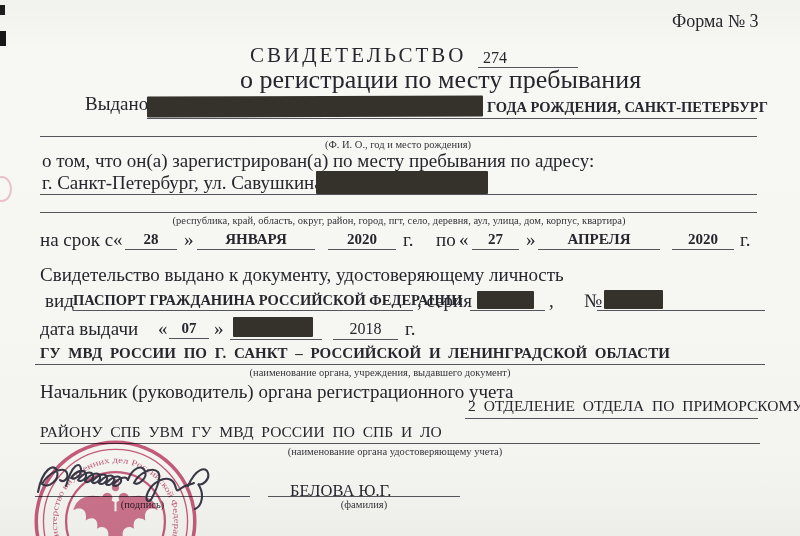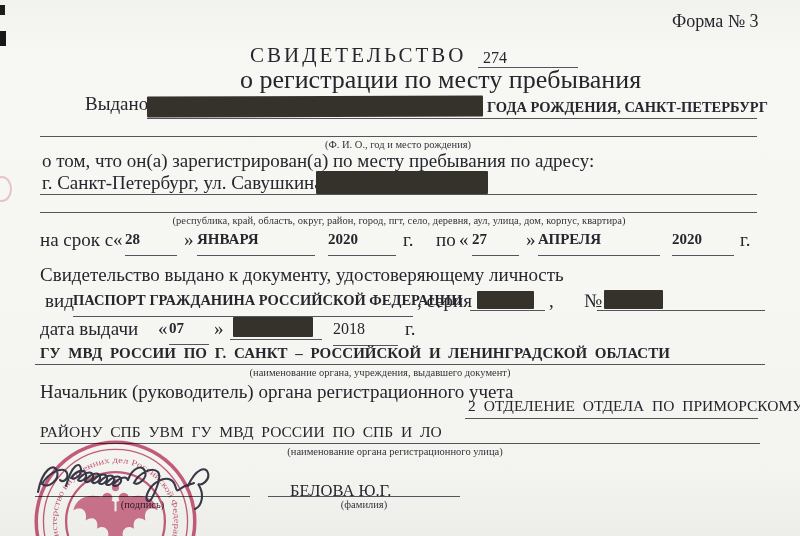--- a/index.html
+++ b/index.html
@@ -7,22 +7,22 @@
     width:800px;height:536px;position:relative;overflow:hidden;
     background:linear-gradient(180deg,#f1f1ee 0%,#f7f7f4 10%,#f6f6f2 55%,#f3f3ef 88%,#ededea 100%);
     font-family:"Liberation Serif", serif;color:#26262e;
   }
   .abs{position:absolute}
   .t{position:absolute;font-size:19px;white-space:nowrap}
   .bcaps{position:absolute;font-weight:bold;white-space:nowrap}
   .cap{position:absolute;font-size:10.5px;color:#34343b;text-align:center;white-space:nowrap}
   .rule{position:absolute;height:0;border-bottom:1.4px solid #54545c}
   .redact{position:absolute;background:#35312b;border-radius:1px}
-  .slot{position:absolute;text-align:left;font-weight:bold;font-size:15px;white-space:nowrap;
-        border-bottom:1.4px solid #54545c;padding-bottom:7px}
+  .slot{position:absolute;text-align:center;font-weight:bold;font-size:15px;white-space:nowrap;
+        border-bottom:1.4px solid #54545c;padding-bottom:1px}
   .caps15{position:absolute;font-size:15.5px;word-spacing:4px;white-space:nowrap}
   svg{position:absolute;overflow:visible}
 </style>
 </head>
 <body>
 
 <div class="abs" style="left:0;top:5px;width:5px;height:10px;background:#1c1c1c"></div>
 <div class="abs" style="left:0;top:31px;width:6px;height:15px;background:#181818"></div>
 <div class="abs" style="left:-8px;top:176px;width:16px;height:22px;border:2px solid rgba(198,74,112,.30);border-radius:50%"></div>
 
@@ -83,21 +83,21 @@
 
 <div class="caps15" style="left:40px;top:345px;font-weight:bold;font-size:15px">ГУ МВД РОССИИ ПО Г. САНКТ – РОССИЙСКОЙ И ЛЕНИНГРАДСКОЙ ОБЛАСТИ</div>
 <div class="rule" style="left:35px;top:364px;width:730px"></div>
 <div class="cap" style="left:230px;top:367px;width:300px">(наименование органа, учреждения, выдавшего документ)</div>
 
 <div class="t" style="left:40px;top:381px">Начальник (руководитель) органа регистрационного учета</div>
 <div class="caps15" style="left:468px;top:397px">2 ОТДЕЛЕНИЕ ОТДЕЛА  ПО ПРИМОРСКОМУ</div>
 <div class="rule" style="left:465px;top:418px;width:293px"></div>
 <div class="caps15" style="left:40px;top:423px">РАЙОНУ СПБ УВМ  ГУ  МВД РОССИИ  ПО СПБ  И  ЛО</div>
 <div class="rule" style="left:40px;top:443px;width:720px"></div>
-<div class="cap" style="left:245px;top:446px;width:300px">(наименование органа регистрационного улица)</div>
+<div class="cap" style="left:245px;top:446px;width:300px">(наименование органа удостоверяющему учета)</div>
 
 <div class="rule" style="left:35px;top:496px;width:215px"></div>
 <div class="cap" style="left:60px;top:499px;width:165px">(подпись)</div>
 <div class="bcaps" style="left:290px;top:481px;width:170px;font-weight:normal;font-size:16.5px">БЕЛОВА  Ю.Г.</div>
 <div class="rule" style="left:268px;top:496px;width:192px"></div>
 <div class="cap" style="left:268px;top:499px;width:192px">(фамилия)</div>
 
 <svg width="175" height="175" viewBox="0 0 170 170" style="left:28px;top:434px;mix-blend-mode:multiply;opacity:.88">
   <g fill="none" stroke="#c5496f">
     <circle cx="85" cy="85" r="77" stroke-width="3.4"></circle>

